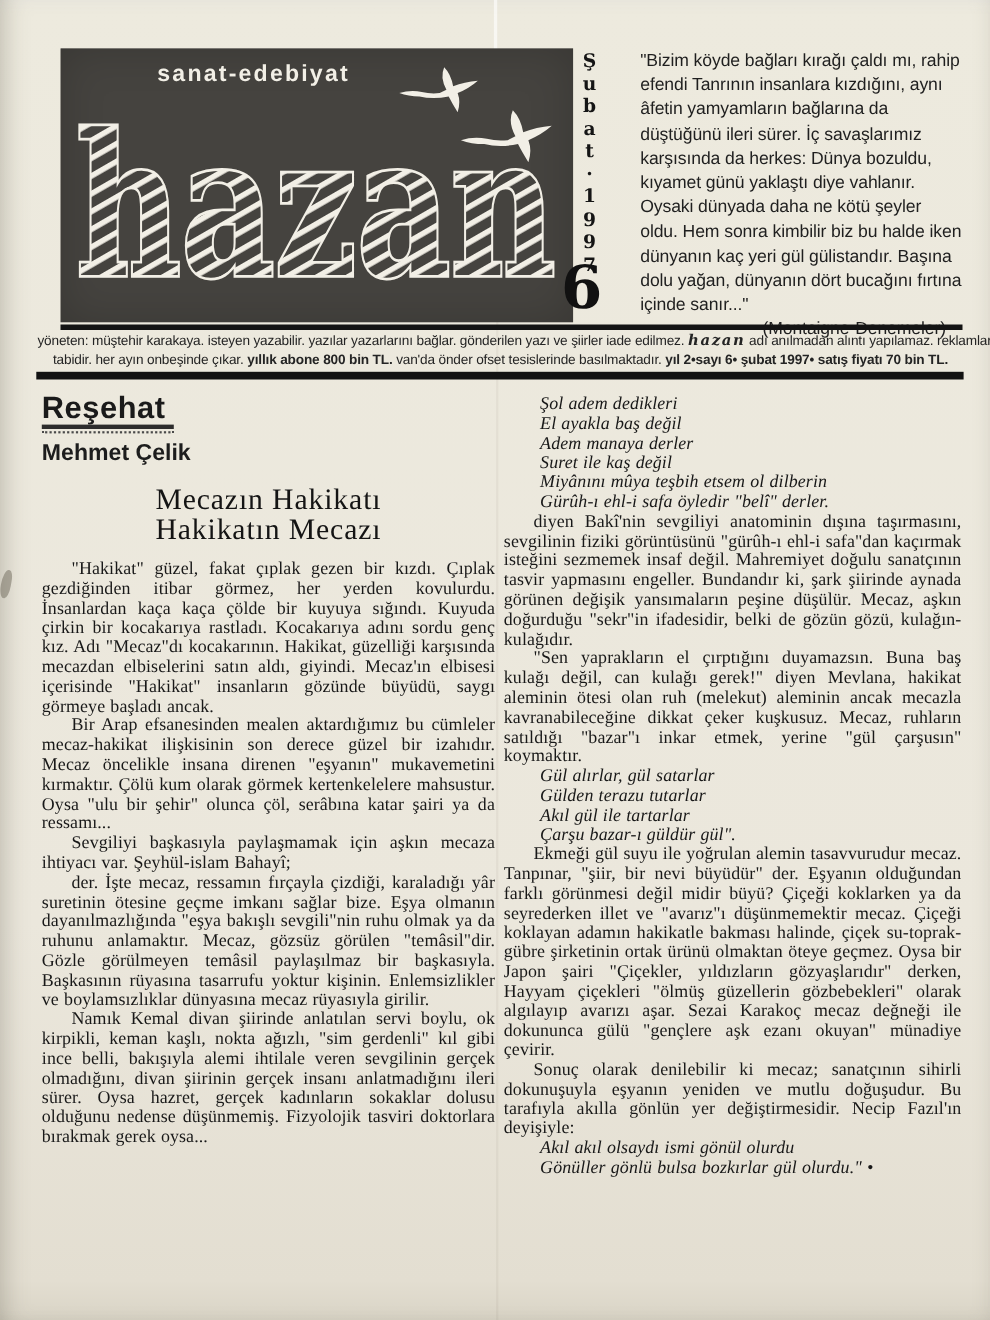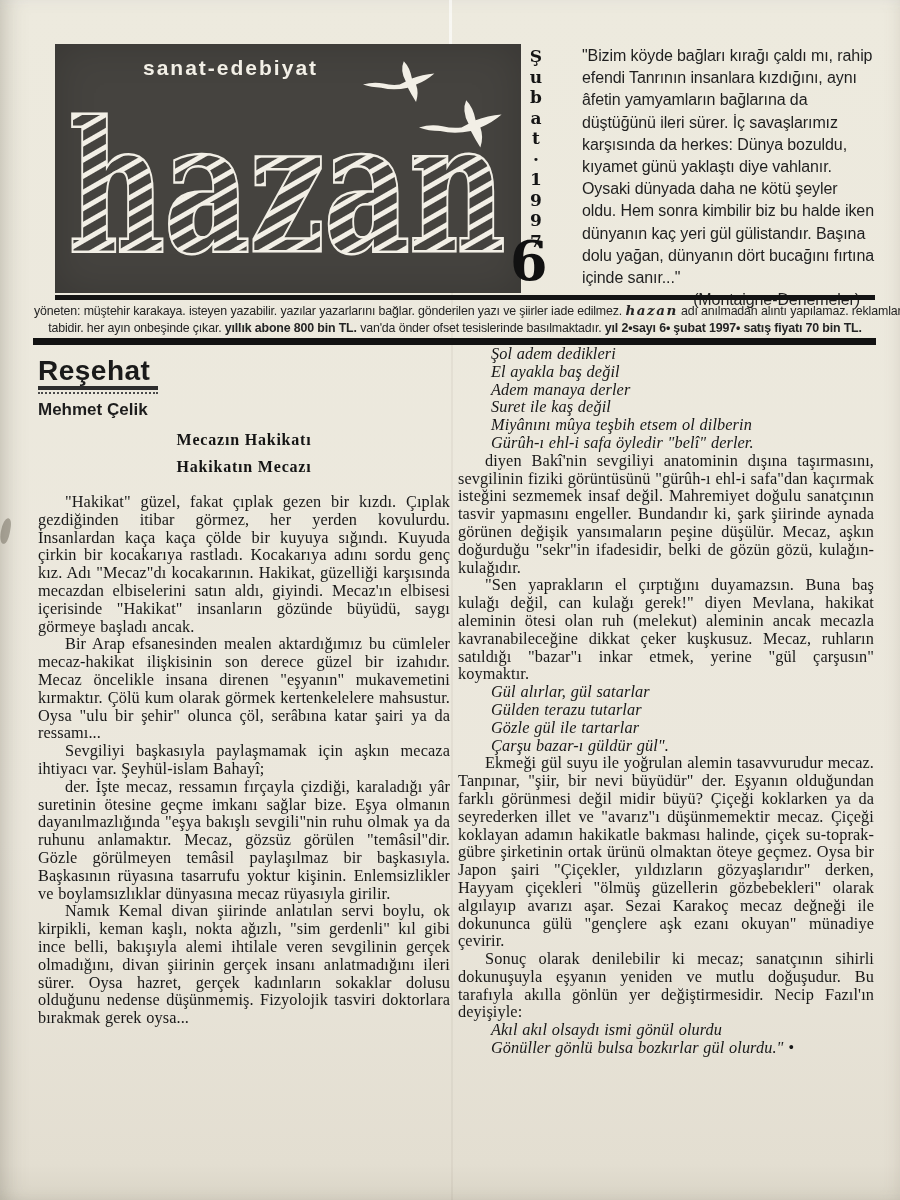--- a/index.html
+++ b/index.html
@@ -41,30 +41,30 @@
   .colophon{position:absolute;left:34px;top:302px;width:842px;text-align:center;
     font-family:"Liberation Sans",sans-serif;font-size:12.4px;line-height:16.8px;
     color:#242424;letter-spacing:-.15px;}
   .colo-line{white-space:nowrap;}
   .colo-logo{font-family:"DejaVu Serif",serif;font-weight:700;font-style:italic;
     font-size:13.5px;letter-spacing:1.5px;}
   .colo-b{font-weight:700;text-align:right;}
 
   
   .col-left{position:absolute;left:38px;top:356px;width:412px;}
-  .col-right{position:absolute;left:458px;top:345px;width:416px;}
+  .col-right{position:absolute;left:458px;top:358px;width:416px;}
 
   .sh-underline{display:inline-block;border-bottom:2px dotted #4a4a4a;padding-bottom:2px;}
   .section-head{display:inline-block;font-family:"Liberation Sans",sans-serif;font-weight:700;
     font-size:28px;line-height:29px;color:#1a1a1a;border-bottom:4px solid #2d2d2d;
     padding:0 8px 1px 0;letter-spacing:.5px;}
-  .author{font-family:"Liberation Sans",sans-serif;font-weight:700;font-size:17px;
+  .author{font-family:"Liberation Sans",sans-serif;font-weight:700;font-size:21px;
     margin-top:6px;color:#1d1d1d;}
-  .art-title{text-align:center;font-weight:700;font-size:16px;line-height:27px;
-    letter-spacing:.8px;margin-top:6px;color:#141414;}
+  .art-title{text-align:center;font-weight:400;font-size:27px;line-height:27px;
+    letter-spacing:.8px;margin-top:17px;color:#141414;}
 
   .body{margin-top:13px;font-size:16.3px;line-height:17.8px;text-align:justify;
     color:#181818;letter-spacing:.1px;word-spacing:.5px;}
   .col-right .body{margin-top:0;}
   .bp{margin:0;text-indent:27px;}
   .verse{font-style:italic;padding-left:33px;}
   .verse-line{white-space:nowrap;}
 </style>
 </head>
 <body>
@@ -161,21 +161,21 @@
         </div>
         <div class="verse">
           <div class="verse-line">Miyânını mûya teşbih etsem ol dilberin</div>
           <div class="verse-line">Gürûh-ı ehl-i safa öyledir "belî" derler.</div>
         </div>
         <p class="bp">diyen Bakî'nin sevgiliyi anatominin dışına taşırmasını, sevgilinin fiziki görüntüsünü "gürûh-ı ehl-i safa"dan kaçırmak isteğini sezmemek insaf değil. Mahremiyet doğulu sanatçının tasvir yapmasını engeller. Bundandır ki, şark şiirinde aynada görünen değişik yansımaların peşine düşülür. Mecaz, aşkın doğurduğu "sekr"in ifadesidir, belki de gözün gözü, kulağın-kulağıdır.</p>
         <p class="bp">"Sen yaprakların el çırptığını duyamazsın. Buna baş kulağı değil, can kulağı gerek!" diyen Mevlana, hakikat aleminin ötesi olan ruh (melekut) aleminin ancak mecazla kavranabileceğine dikkat çeker kuşkusuz. Mecaz, ruhların satıldığı "bazar"ı inkar etmek, yerine "gül çarşusın" koymaktır.</p>
         <div class="verse">
           <div class="verse-line">Gül alırlar, gül satarlar</div>
           <div class="verse-line">Gülden terazu tutarlar</div>
-          <div class="verse-line">Gözle gül ile tartarlar</div>
+          <div class="verse-line">Akıl gül ile tartarlar</div>
           <div class="verse-line">Çarşu bazar-ı güldür gül".</div>
         </div>
         <p class="bp">Ekmeği gül suyu ile yoğrulan alemin tasavvurudur mecaz. Tanpınar, "şiir, bir nevi büyüdür" der. Eşyanın olduğundan farklı görünmesi değil midir büyü? Çiçeği koklarken ya da seyrederken illet ve "avarız"ı düşünmemektir mecaz. Çiçeği koklayan adamın hakikatle bakması halinde, çiçek su-toprak-gübre şirketinin ortak ürünü olmaktan öteye geçmez. Oysa bir Japon şairi "Çiçekler, yıldızların gözyaşlarıdır" derken, Hayyam çiçekleri "ölmüş güzellerin gözbebekleri" olarak algılayıp avarızı aşar. Sezai Karakoç mecaz değneği ile dokununca gülü "gençlere aşk ezanı okuyan" münadiye çevirir.</p>
         <p class="bp">Sonuç olarak denilebilir ki mecaz; sanatçının sihirli dokunuşuyla eşyanın yeniden ve mutlu doğuşudur. Bu tarafıyla akılla gönlün yer değiştirmesidir. Necip Fazıl'ın deyişiyle:</p>
         <div class="verse">
           <div class="verse-line">Akıl akıl olsaydı ismi gönül olurdu</div>
           <div class="verse-line">Gönüller gönlü bulsa bozkırlar gül olurdu." •</div>
         </div>
       </div>
   </div>

